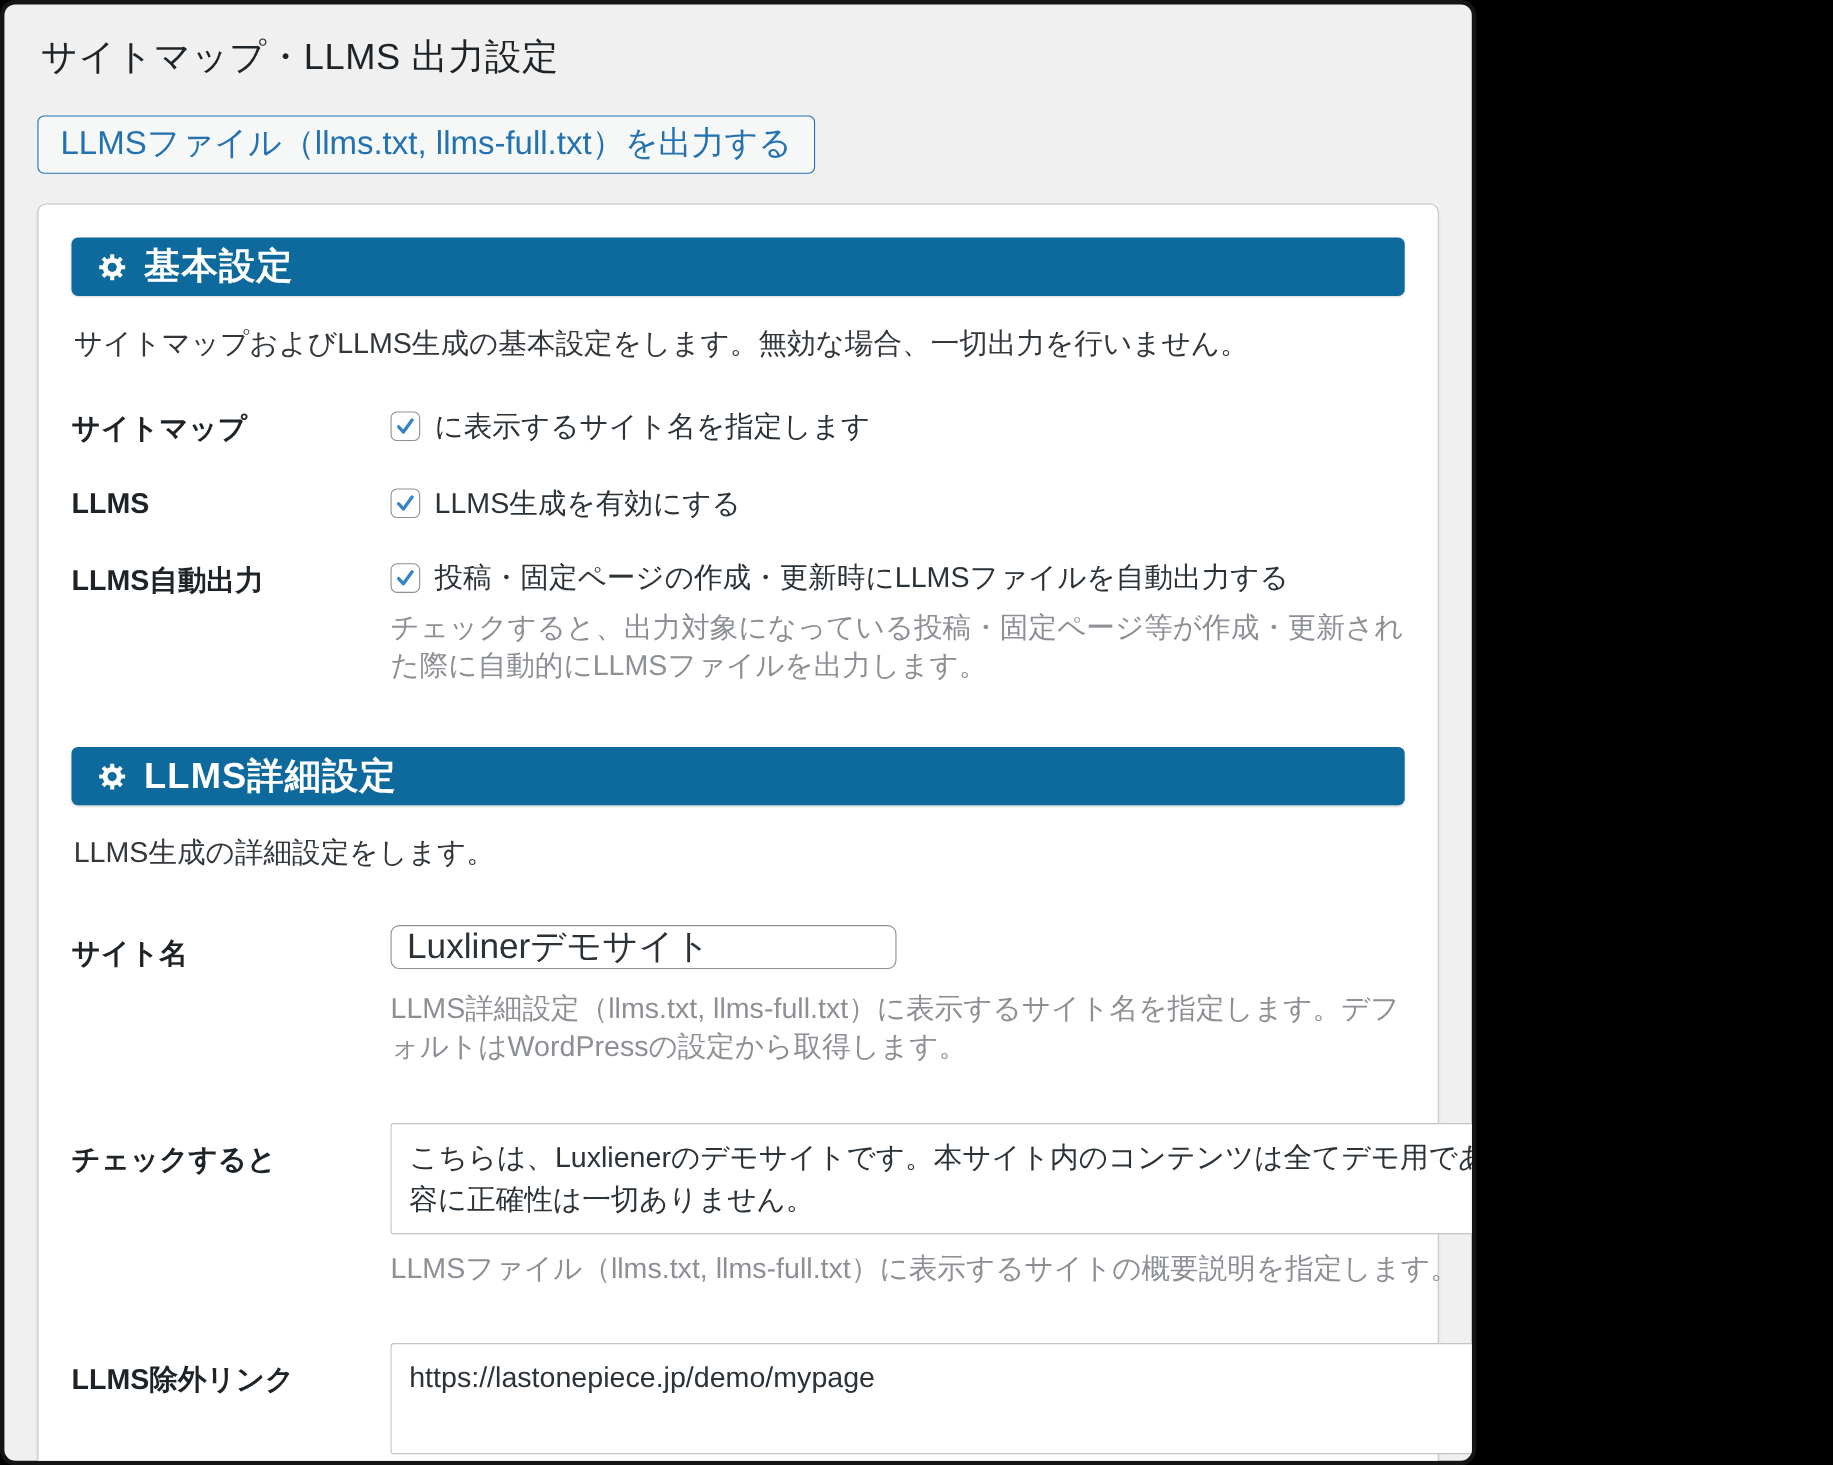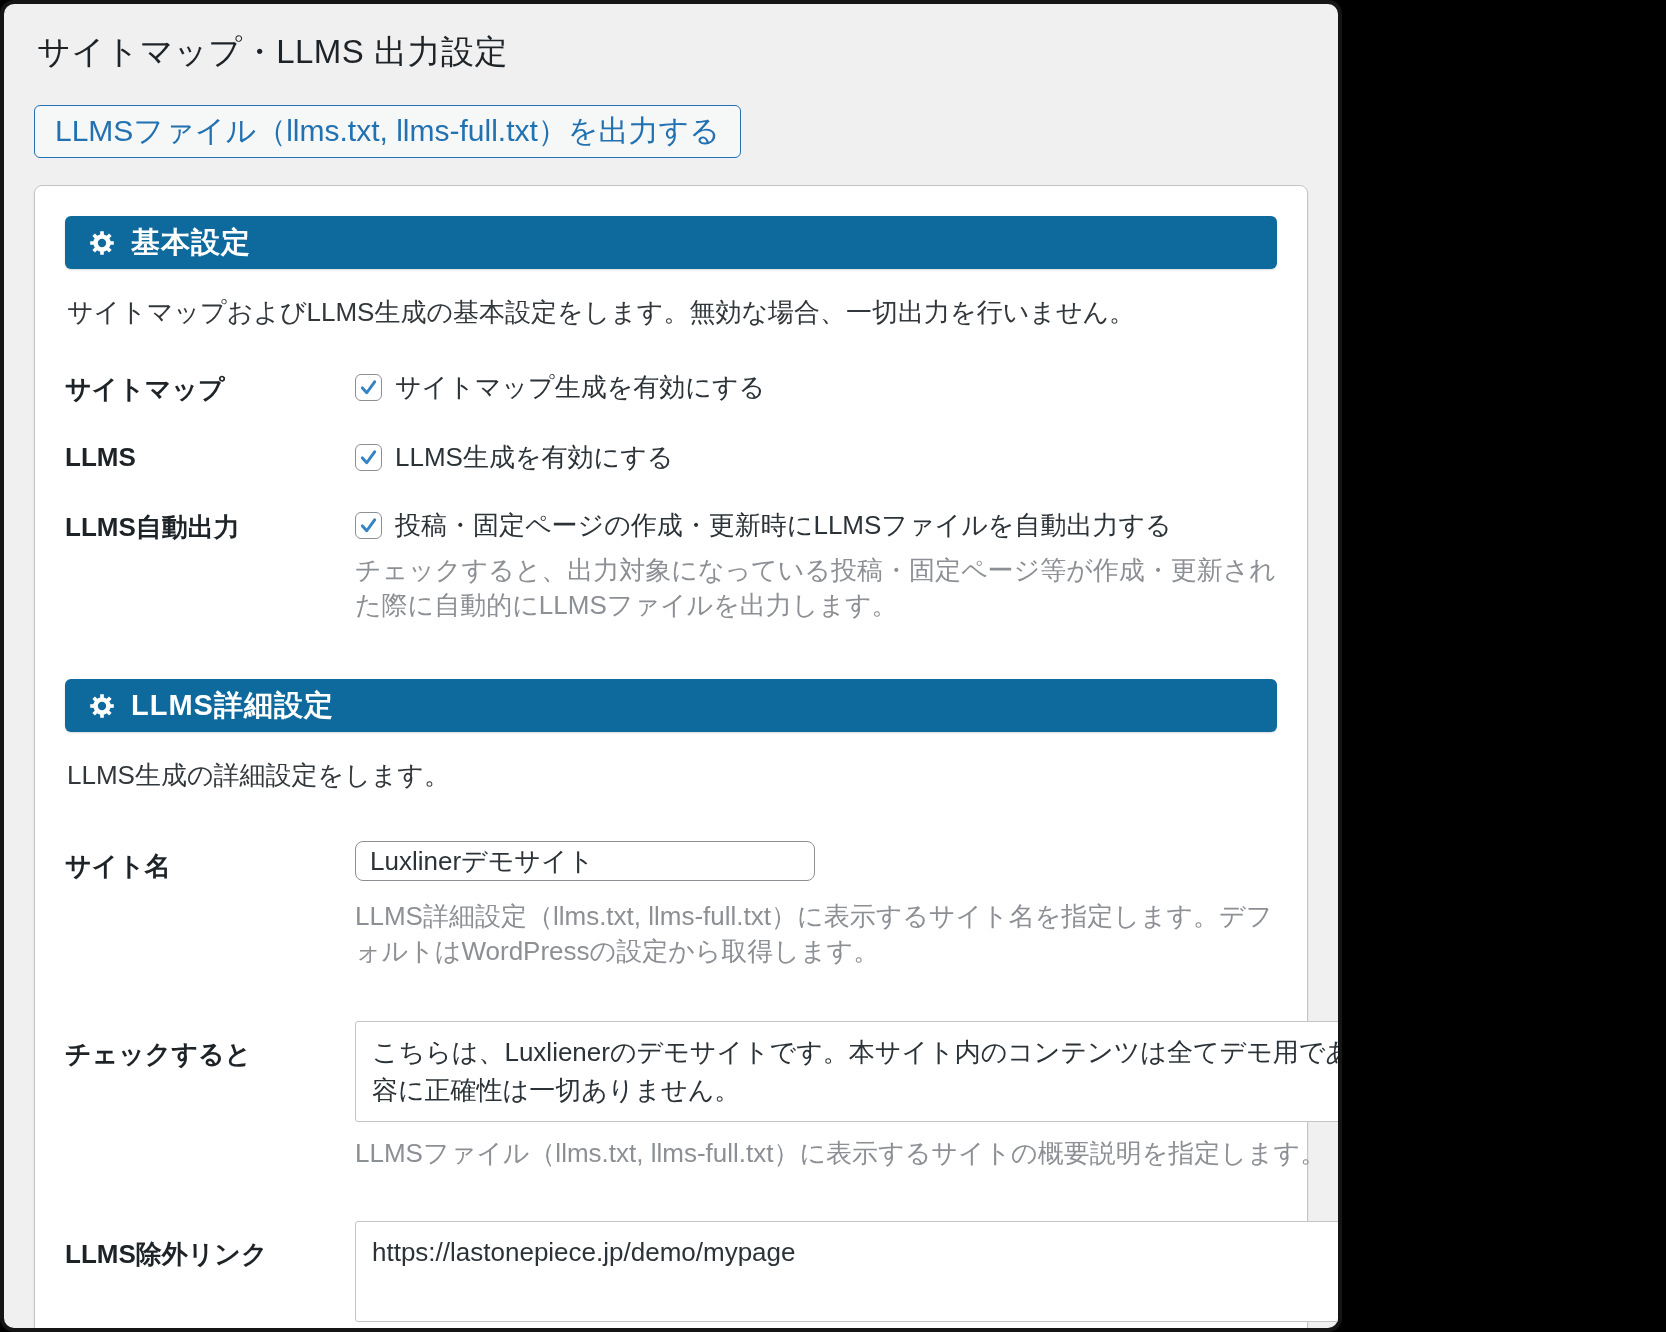--- a/index.html
+++ b/index.html
@@ -51,21 +51,21 @@
     display: flex;
     align-items: center;
     gap: 14px;
     background: #0e6a9c;
     border-radius: 6px;
     height: 53px;
     padding: 0 22px;
     color: #fff;
     box-shadow: 0 1px 2px rgba(0,0,0,.15);
   }
-  .section-bar h2 { font-size: 29px; font-weight: 700; color:#fff; letter-spacing: 1px; }
+  .section-bar h2 { font-size: 33px; font-weight: 700; color:#fff; letter-spacing: 1px; }
   .gear { width: 30px; height: 30px; flex: 0 0 auto; }
 
   .section-desc {
     margin: 26px 0 0 2px;
     font-size: 26px;
     color: #32373c;
   }
 
   .row {
     display: grid;
@@ -100,21 +100,21 @@
   .field-desc {
     grid-column: 2;
     margin-top: 14px;
     font-size: 26px;
     color: #8c8f94;
   }
 
   .text-input {
     width: 460px;
     height: 40px;
-    font-size: 26px;
+    font-size: 32px;
     font-family: inherit;
     color: #2c3338;
     padding: 0 14px;
     border: 1.5px solid #8c8f94;
     border-radius: 8px;
     background: #fff;
     outline: none;
   }
 
   .area-wrap { position: relative; width: 1148px; }
@@ -175,21 +175,21 @@
     <p class="section-desc">サイトマップおよびLLMS生成の基本設定をします。無効な場合、一切出力を行いません。</p>
 
     <div class="row cb-row">
       <div class="row-label">サイトマップ</div>
       <label class="cb-wrap">
         <span class="checkbox">
           <svg viewBox="0 0 24 24">
               <path d="M5 12.5 L10 18 L19 5.5" fill="none" stroke="#3582c4" stroke-width="3.4" stroke-linecap="round" stroke-linejoin="round"></path>
             </svg>
         </span>
-        <span class="cb-text">サイトマップ生成を有効にする</span>
+        <span class="cb-text">に表示するサイト名を指定します</span>
       </label>
     </div>
 
     <div class="row cb-row">
       <div class="row-label">LLMS</div>
       <label class="cb-wrap">
         <span class="checkbox">
           <svg viewBox="0 0 24 24">
               <path d="M5 12.5 L10 18 L19 5.5" fill="none" stroke="#3582c4" stroke-width="3.4" stroke-linecap="round" stroke-linejoin="round"></path>
             </svg>

